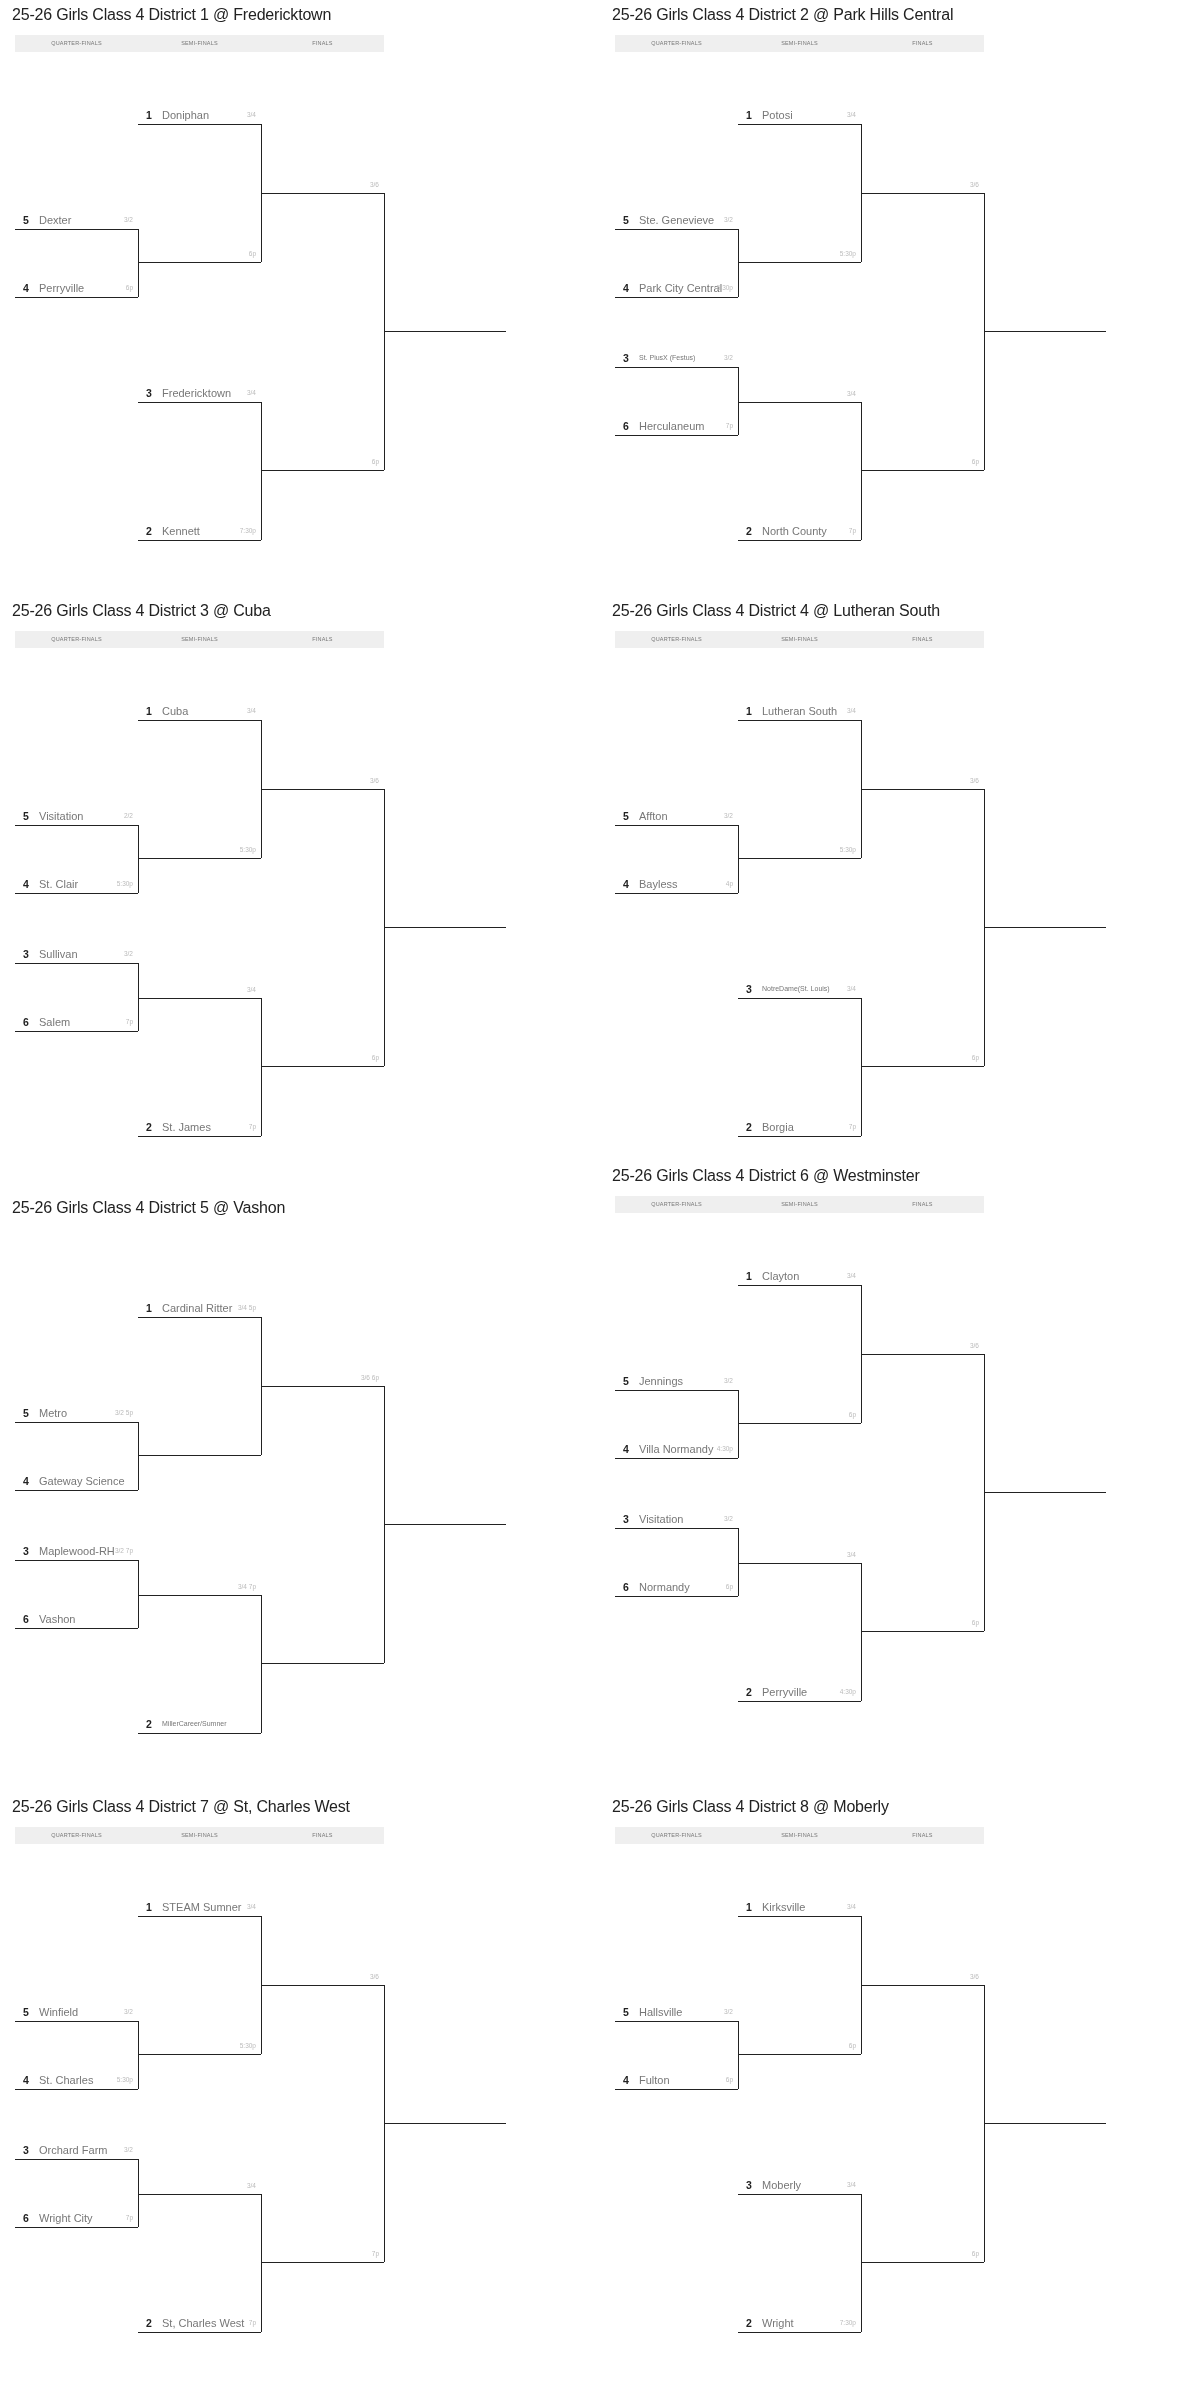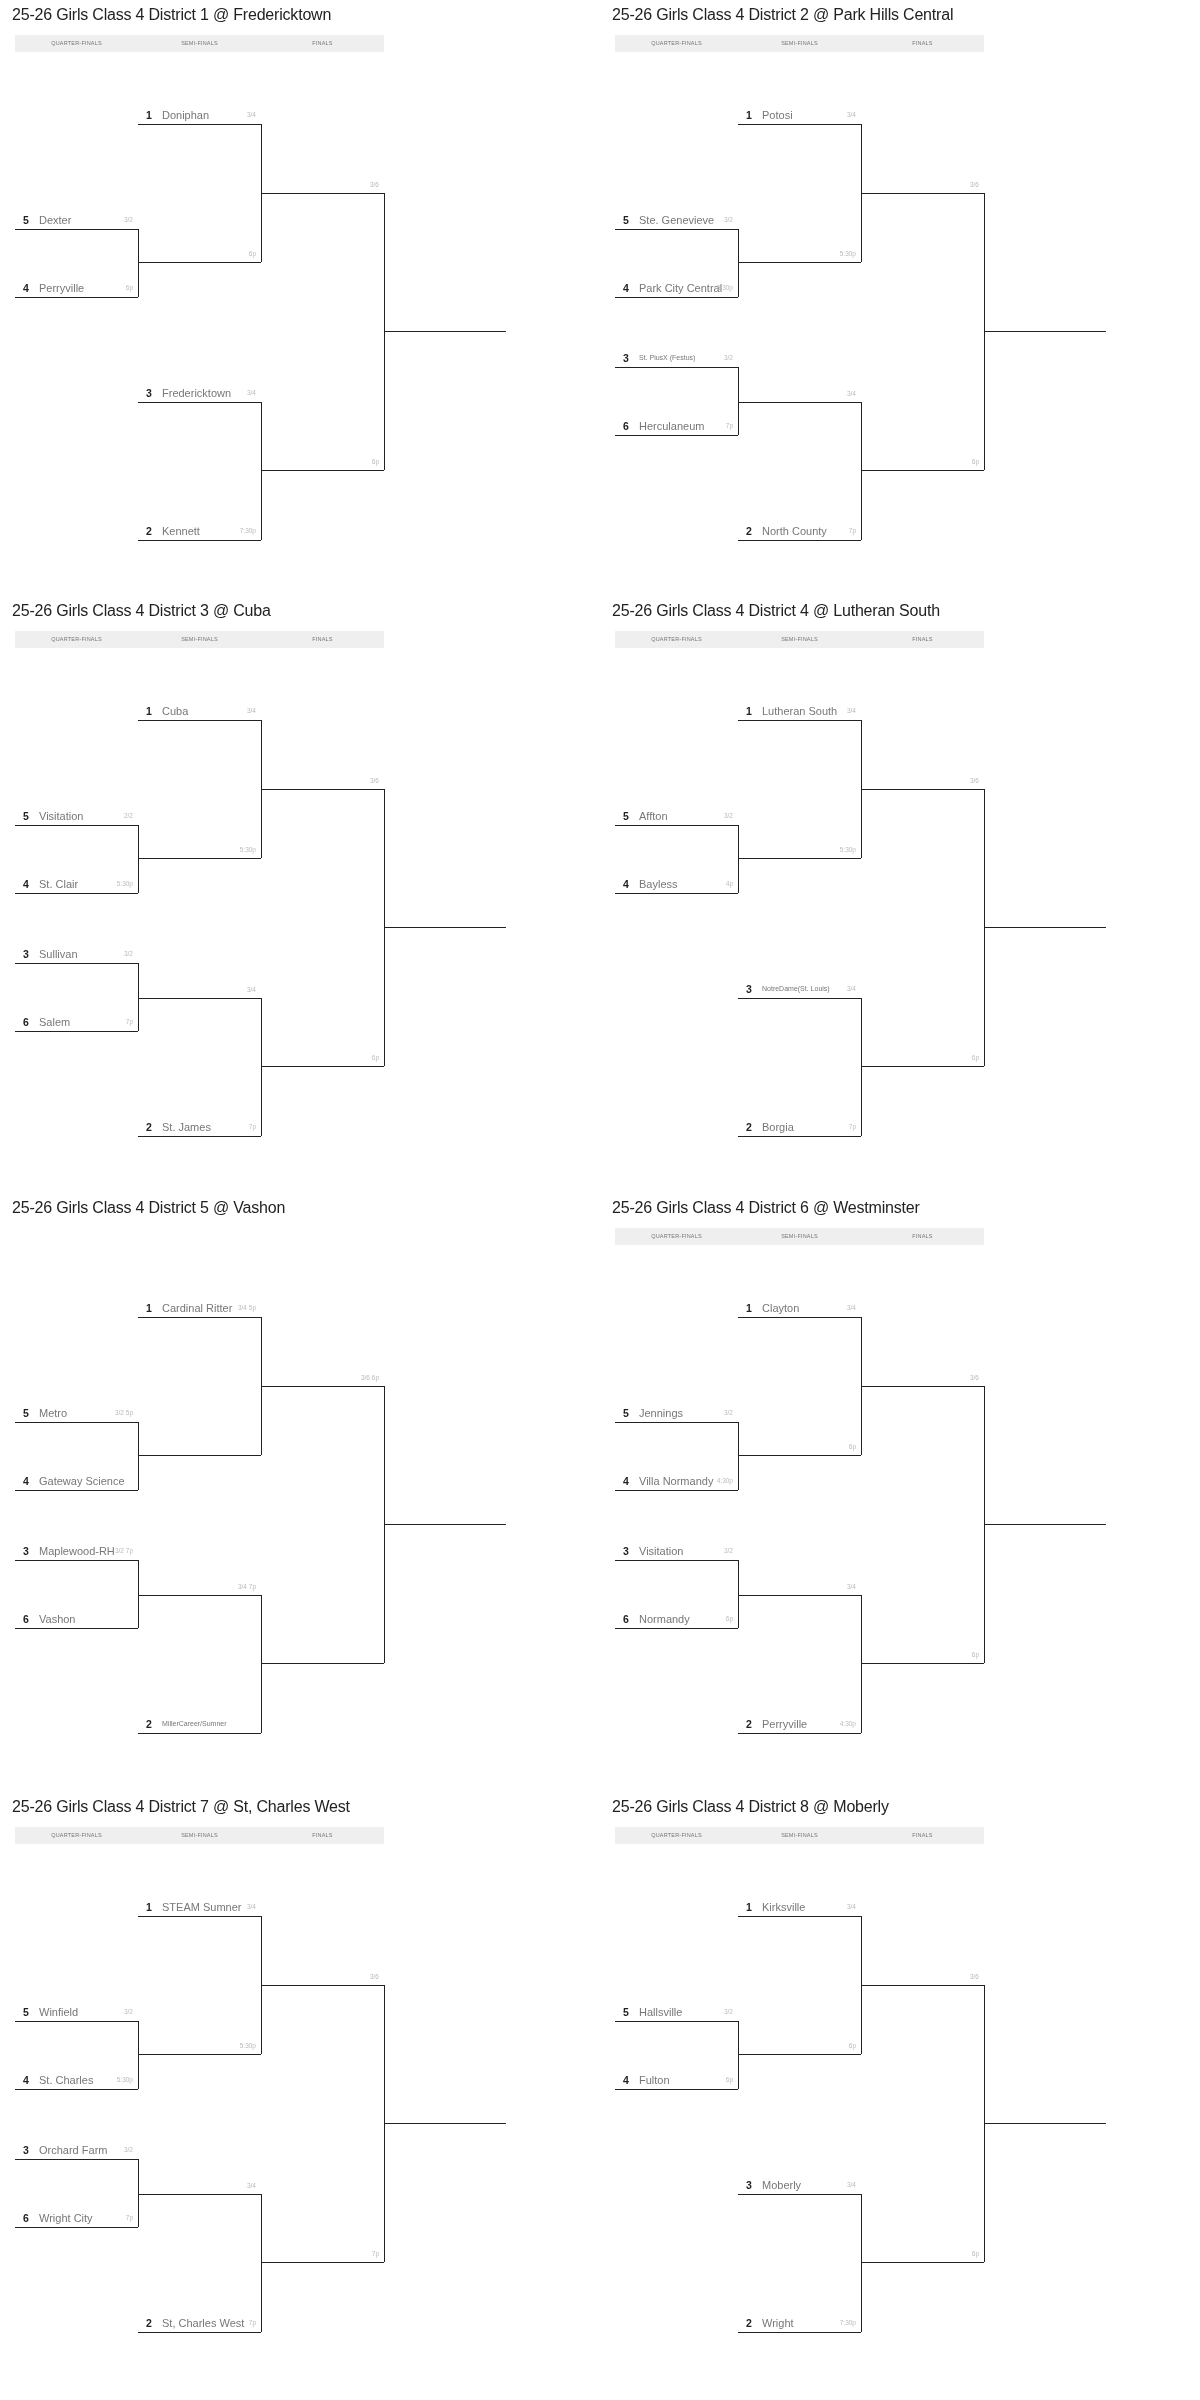--- a/index.html
+++ b/index.html
@@ -282,21 +282,21 @@
       <div class="hline" style="left: 138px; top: 402px; width: 123px;"></div>
       <div class="gtime" style="left: 216px; top: 390px;">3/4 7p</div>
       <div class="team" style="left: 138px; top: 523px;">
         <span class="seed">2</span>
         <span class="name small">MillerCareer/Sumner</span>
         <span class="time"></span>
       </div>
       <div class="hline" style="left: 138px; top: 540px; width: 123px;"></div>
       <div class="vline" style="left: 261px; top: 402px; height: 138px;"></div>
     </div>
-    <div class="district" style="left: 600px; top: 1193px;">
+    <div class="district" style="left: 600px; top: 1161px;">
       <div class="title">25-26 Girls Class 4 District 6 @ Westminster</div>
       <div class="round-header">
         <div class="col">QUARTER-FINALS</div>
         <div class="col">SEMI-FINALS</div>
         <div class="col">FINALS</div>
       </div>
       <div class="team" style="left: 138px; top: 107px;">
         <span class="seed">1</span>
         <span class="name">Clayton</span>
         <span class="time">3/4</span>

